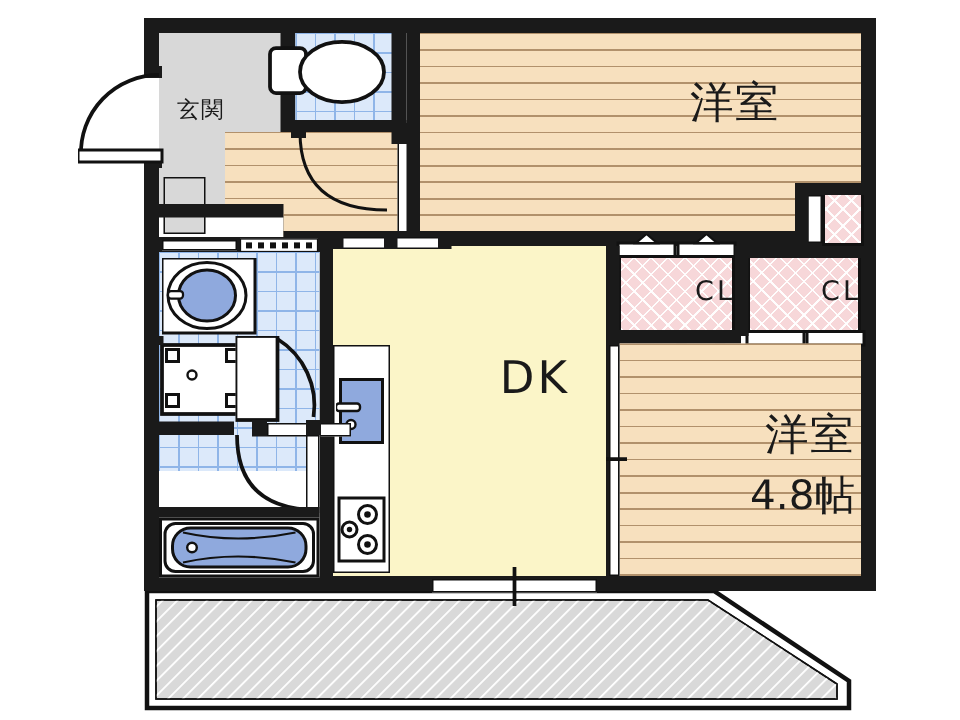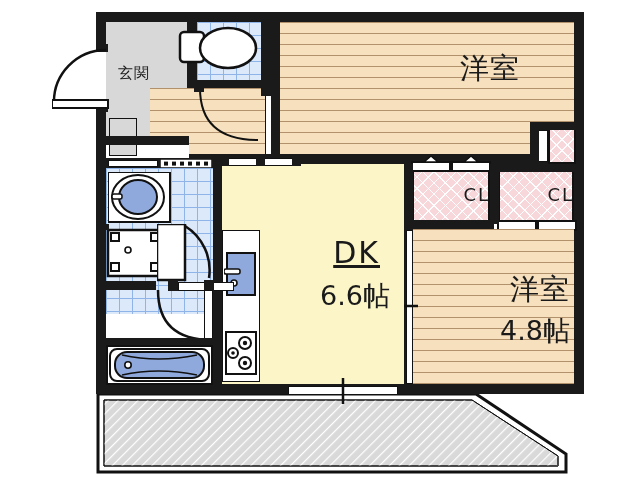--- a/index.html
+++ b/index.html
@@ -37,21 +37,21 @@
 
   
   .lbl{position:absolute;color:#1a1a1a;text-align:right;white-space:nowrap;
        letter-spacing:1px;line-height:1;}
   .rm-name{font-size:29px;font-weight:400;}
   .rm-size{font-size:27px;font-weight:400;letter-spacing:0px;}
   .cl-lbl{font-size:18px;letter-spacing:2px;}
   .small-lbl{font-size:15px;}
   .tiny-lbl{font-size:12px;writing-mode:vertical-rl;letter-spacing:0;}
   .bal-lbl{font-size:22px;letter-spacing:3px;}
-  .dk-big{font-size:30px;letter-spacing:2px;text-decoration:underline;}
+  .dk-big{font-size:30px;letter-spacing:2px;}
 
   
   .fx{background:#fff;border:1.6px solid #111;}
   .sash{background:#fff;border:1.5px solid #111;}
 
   
   .wm{position:absolute;color:rgba(150,150,150,.16);font-size:64px;
       font-weight:700;letter-spacing:6px;user-select:none;}
 </style>
 </head>
@@ -185,21 +185,20 @@
   <div class="lbl rm-size" style="left:420px;top:317px;width:150px;">4.8帖</div>
 
   <div class="abs sash" style="left:406px;top:230px;width=6px;height:154px;width:7px;"></div>
   <svg class="abs" style="left:394px;top:300px;width:26px;height:12px;">
     <line x1="0" y1="6" x2="24" y2="6" stroke="#111" stroke-width="2.5"></line>
   </svg>
 
   <div class="abs dk-fill" style="left:222px;top:164px;width:182px;height:220px;"></div>
   <div class="abs wall" style="left:213px;top:164px;width:9px;height:220px;"></div>
   <div class="lbl dk-big" style="left:260px;top:238px;width:120px;">DK</div>
-  <div class="lbl rm-size" style="left:250px;top:282px;width:140px;">6.6帖</div>
 
   <div class="abs fx" style="left:222px;top:230px;width:38px;height:152px;"></div>
 
   <svg class="abs" style="left:224px;top:250px;width:34px;height:48px;">
     <rect x="3" y="3" width="28" height="42" fill="#8fa9dd" stroke="#111" stroke-width="2"></rect>
     <rect x="0" y="19" width="16" height="5" rx="2" fill="#fff" stroke="#111" stroke-width="1.6"></rect>
     <circle cx="10" cy="33" r="3" fill="#fff" stroke="#111" stroke-width="1.6"></circle>
   </svg>
 
   <svg class="abs" style="left:224px;top:330px;width:34px;height:46px;">

